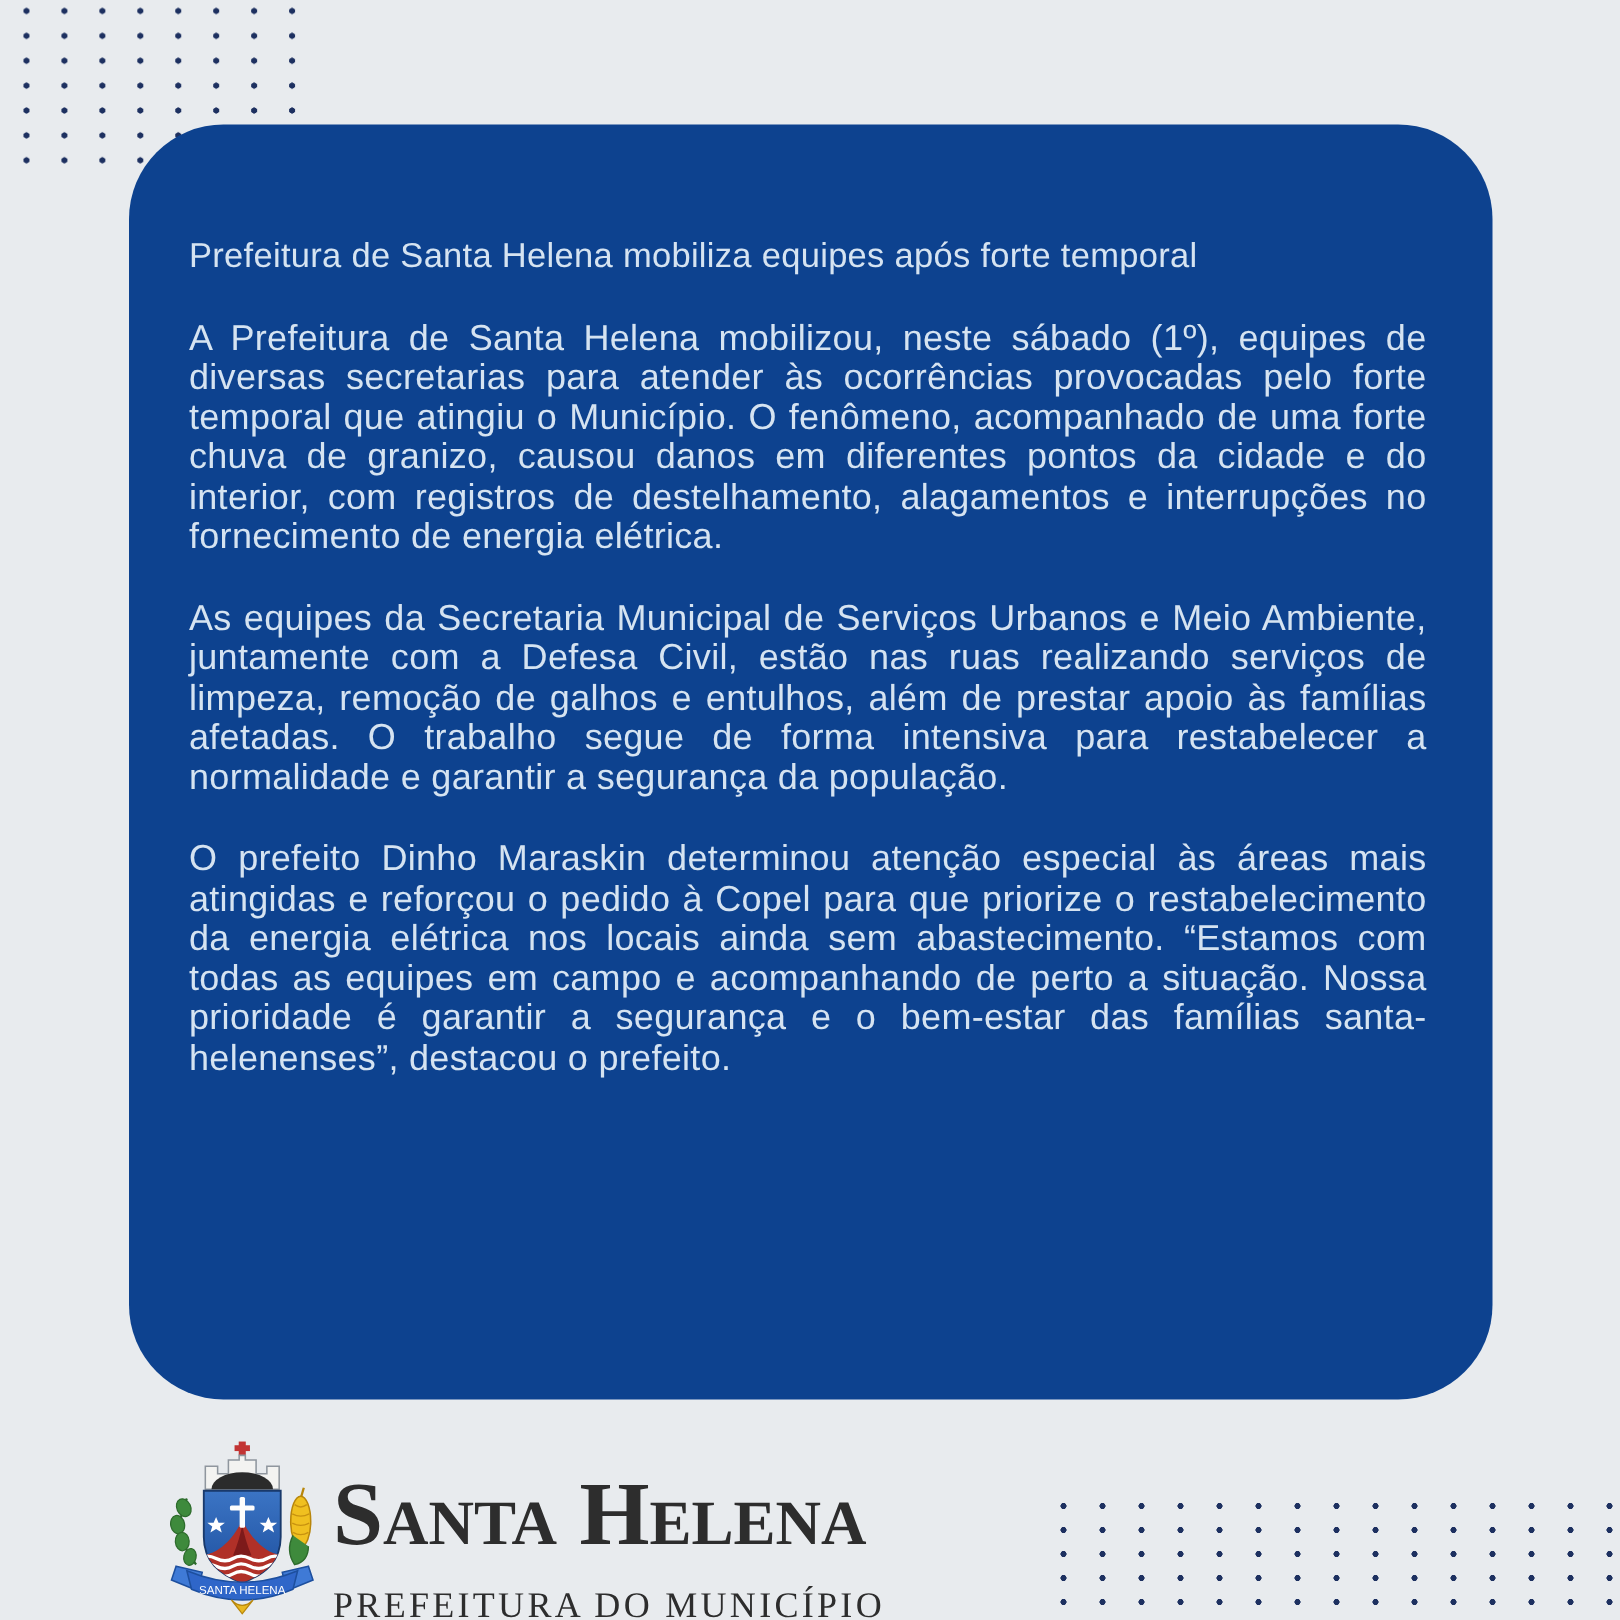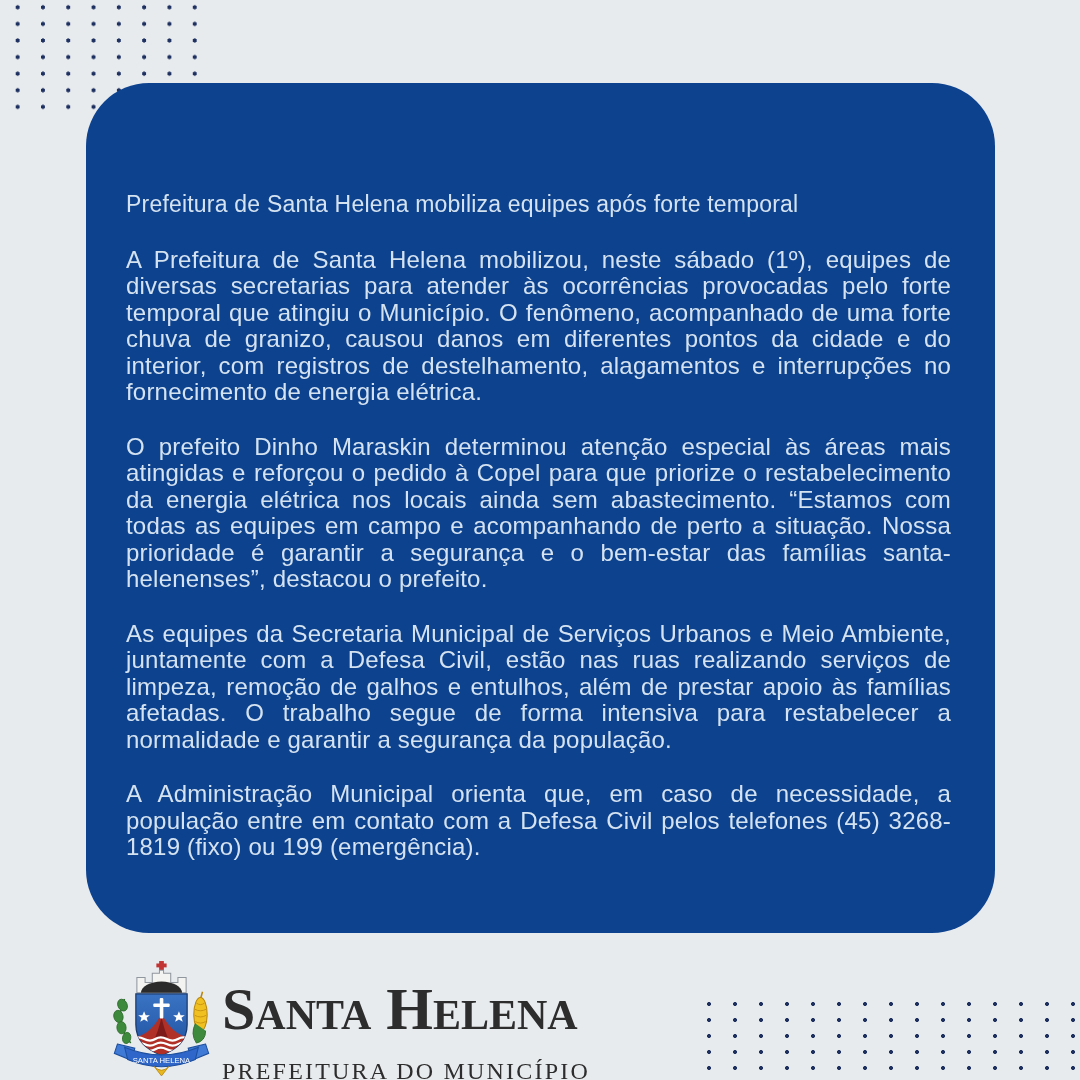--- a/index.html
+++ b/index.html
@@ -32,21 +32,21 @@
   .dots-br{
     left:696px;top:996px;width:384px;height:84px;
     background-size:26px 16px;
   }
   .card{
     position:absolute;
     left:86px;top:83px;
     width:909px;height:850px;
     background:var(--card-blue);
     border-radius:63px;
-    padding:108px 44px 0 40px;
+    padding:74px 44px 0 40px;
     color:var(--text-light);
   }
   .card h1{
     font-size:23px;
     font-weight:400;
     letter-spacing:.2px;
     color:var(--text-light);
     margin-bottom:29px;
     line-height:26.5px;
   }
@@ -90,23 +90,22 @@
 <body>
 
 <div class="canvas">
 
   <div class="dots dots-tl"></div>
   <div class="dots dots-br"></div>
 
   <div class="card">
     <h1>Prefeitura de Santa Helena mobiliza equipes após forte temporal</h1>
     <p>A Prefeitura de Santa Helena mobilizou, neste sábado (1º), equipes de diversas secretarias para atender às ocorrências provocadas pelo forte temporal que atingiu o Município. O fenômeno, acompanhado de uma forte chuva de granizo, causou danos em diferentes pontos da cidade e do interior, com registros de destelhamento, alagamentos e interrupções no fornecimento de energia elétrica.</p>
+    <p>As equipes da Secretaria Municipal de Serviços Urbanos e Meio Ambiente, juntamente com a Defesa Civil, estão nas ruas realizando serviços de limpeza, remoção de galhos e entulhos, além de prestar apoio às famílias afetadas. O trabalho segue de forma intensiva para restabelecer a normalidade e garantir a segurança da população.</p>
     <p>O prefeito Dinho Maraskin determinou atenção especial às áreas mais atingidas e reforçou o pedido à Copel para que priorize o restabelecimento da energia elétrica nos locais ainda sem abastecimento. “Estamos com todas as equipes em campo e acompanhando de perto a situação. Nossa prioridade é garantir a segurança e o bem-estar das famílias santa-helenenses”, destacou o prefeito.</p>
-    <p>As equipes da Secretaria Municipal de Serviços Urbanos e Meio Ambiente, juntamente com a Defesa Civil, estão nas ruas realizando serviços de limpeza, remoção de galhos e entulhos, além de prestar apoio às famílias afetadas. O trabalho segue de forma intensiva para restabelecer a normalidade e garantir a segurança da população.</p>
-    <p>A Administração Municipal orienta que, em caso de necessidade, a população entre em contato com a Defesa Civil pelos telefones (45) 3268-1819 (fixo) ou 199 (emergência).</p>
   </div>
 
   <div class="footer">
 
     <svg class="crest" width="103" height="120" viewBox="0 0 100 117" aria-hidden="true">
       <defs>
         <linearGradient id="shieldG" x1="0" y1="0" x2="0" y2="1">
           <stop offset="0" stop-color="#3b74c4"></stop>
           <stop offset="1" stop-color="#1d4f9e"></stop>
         </linearGradient>

